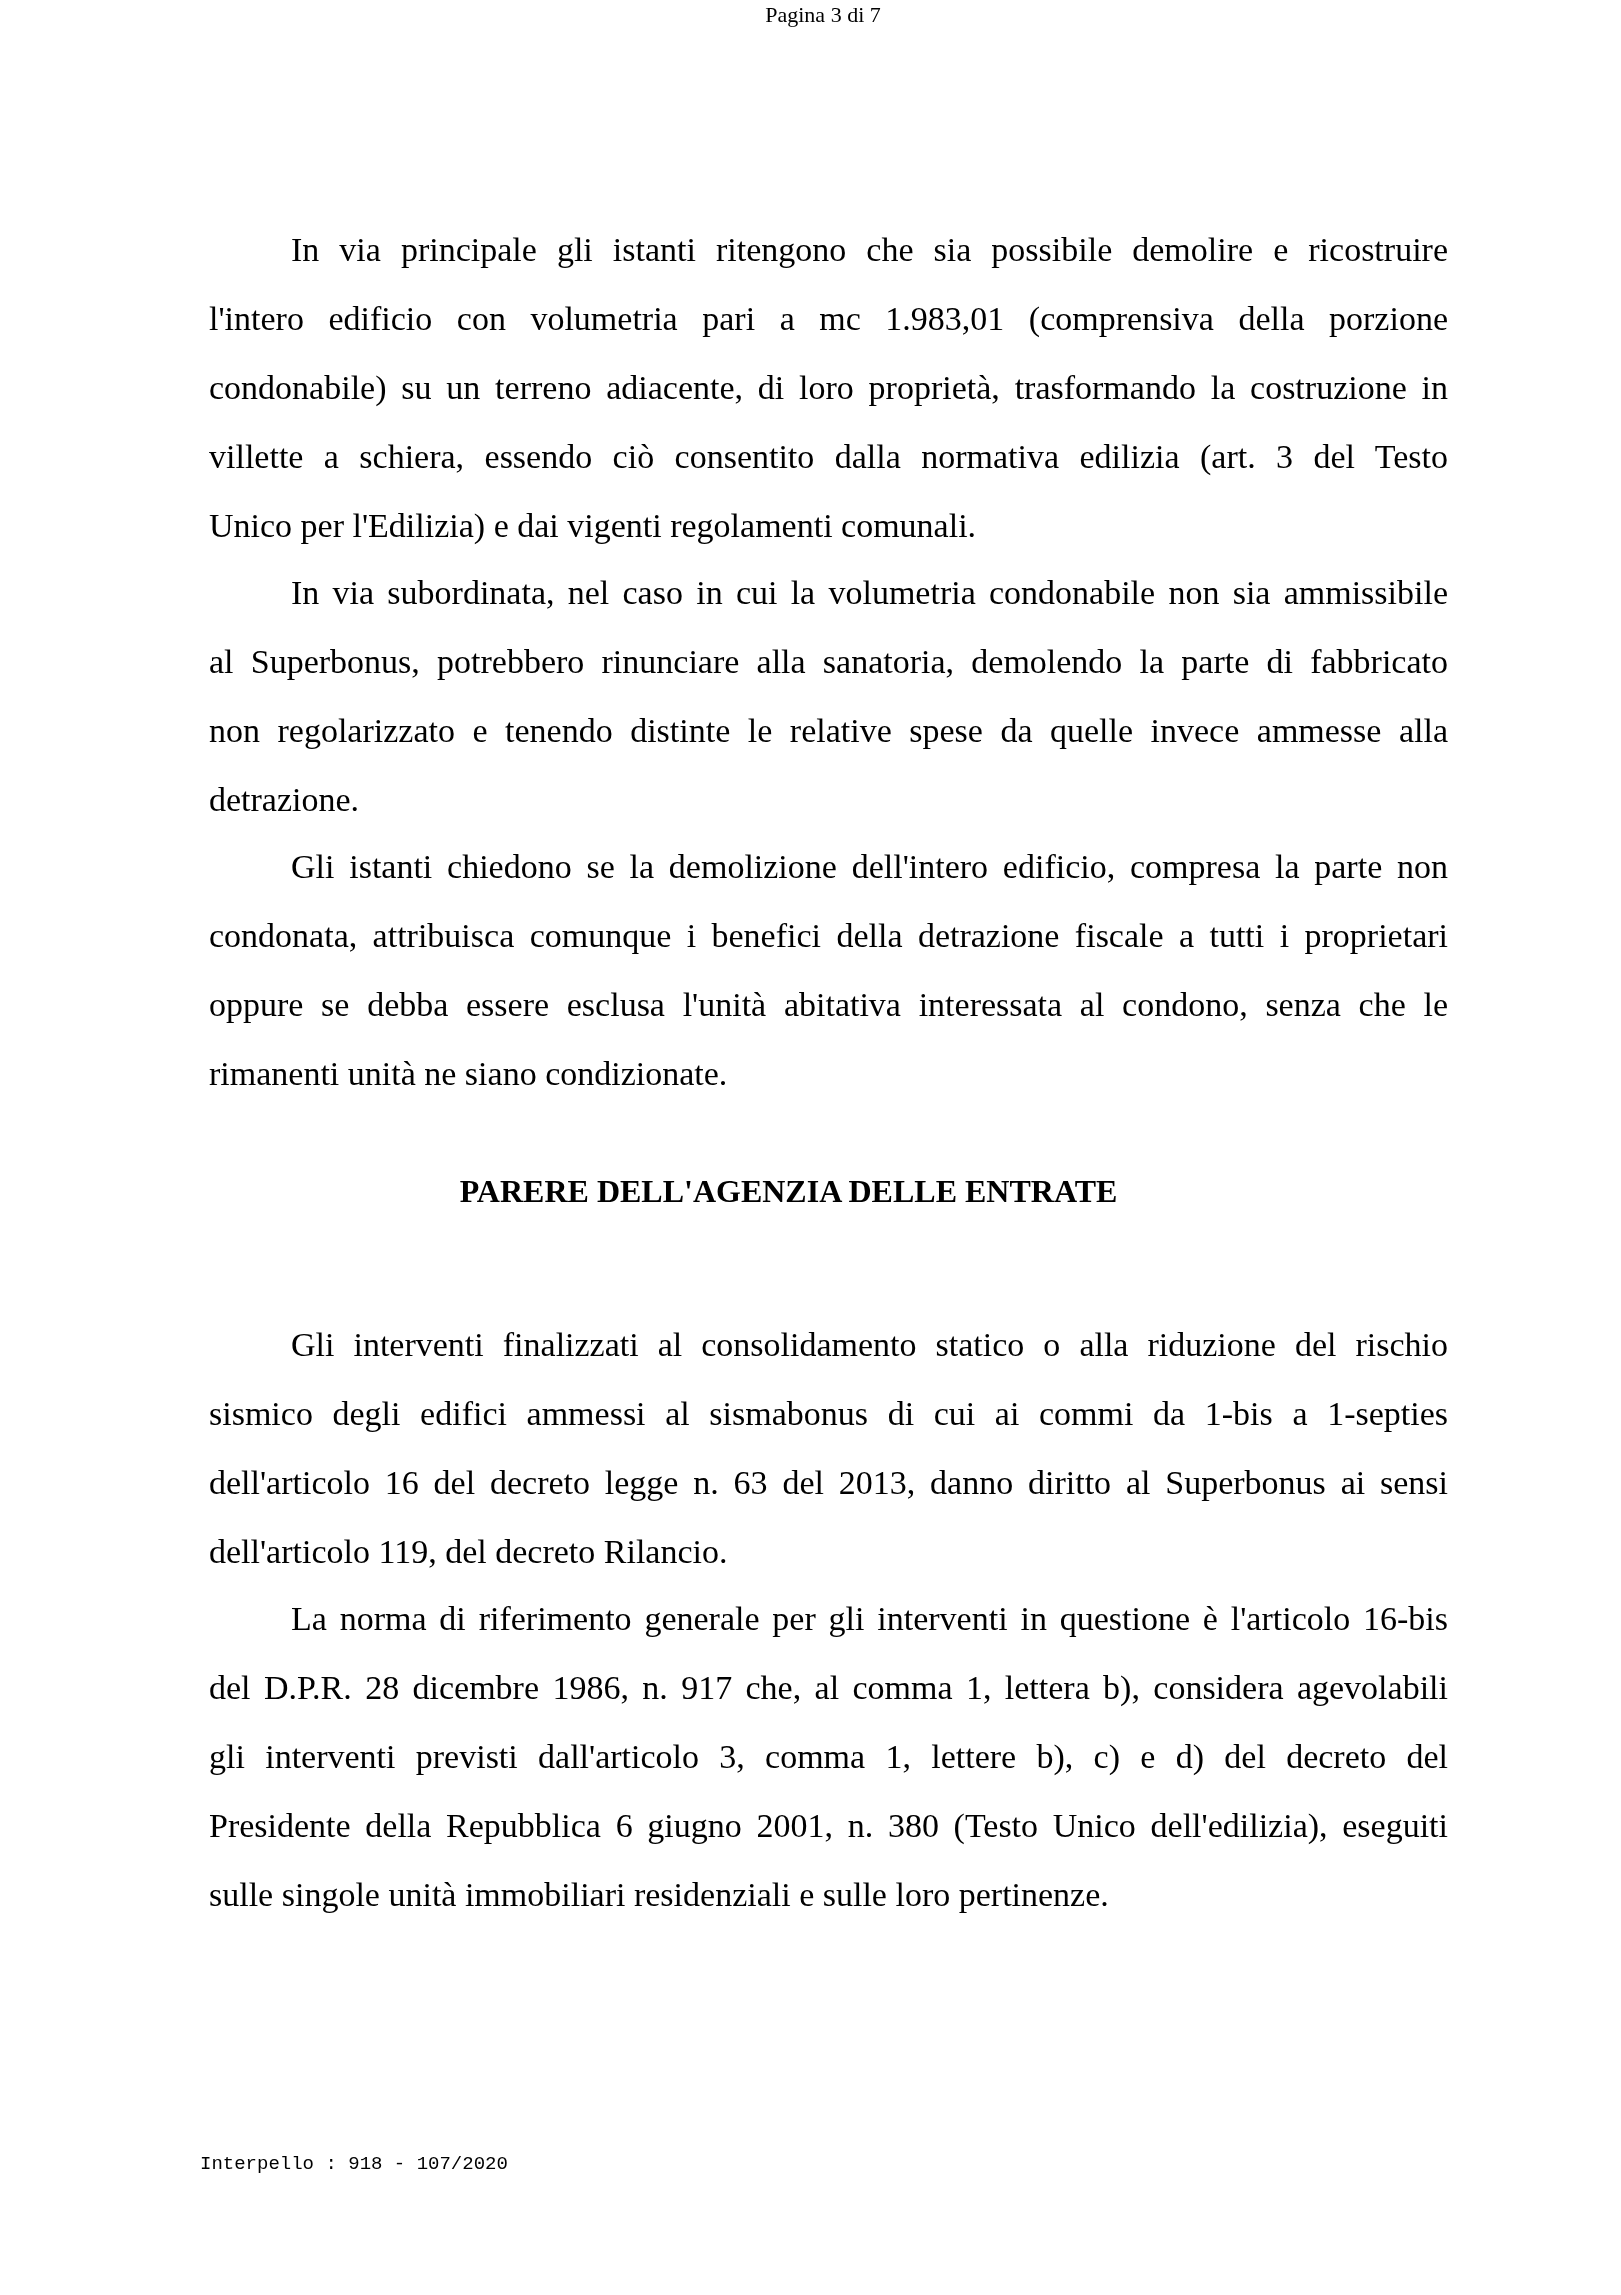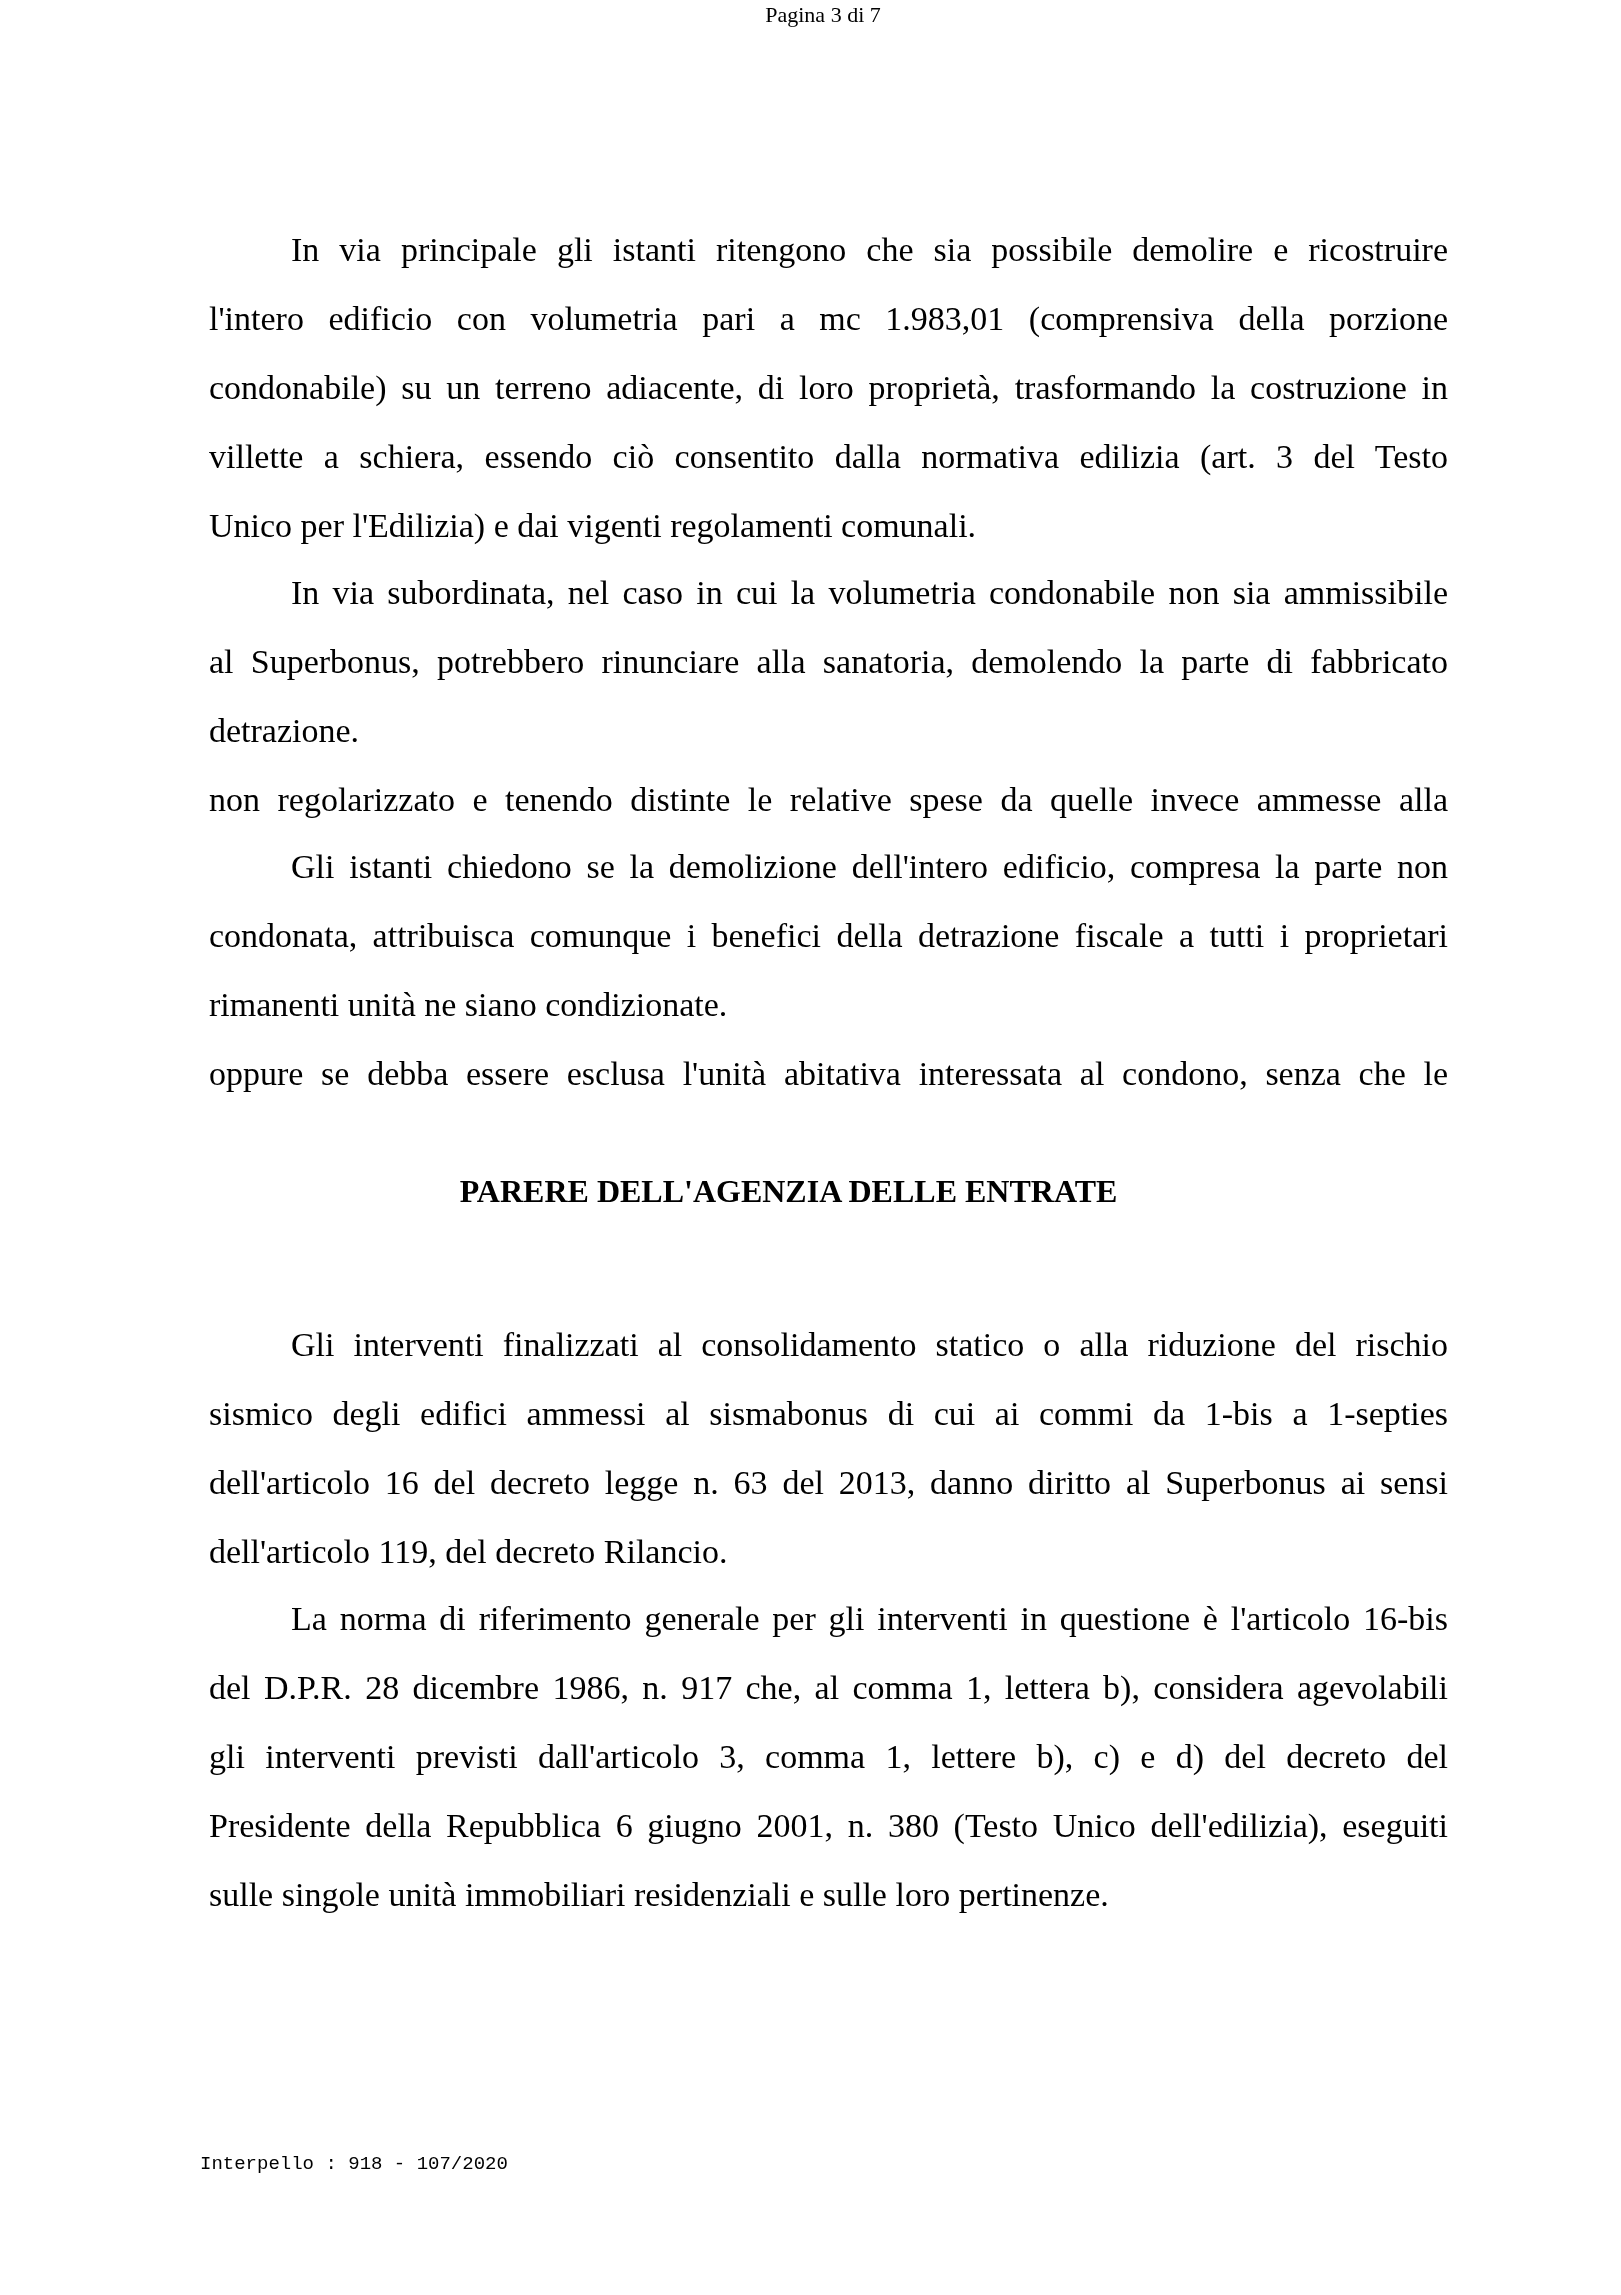--- a/index.html
+++ b/index.html
@@ -25,29 +25,29 @@
   <span class="ln first">In via principale gli istanti ritengono che sia possibile demolire e ricostruire</span>
   <span class="ln">l'intero edificio con volumetria pari a mc 1.983,01 (comprensiva della porzione</span>
   <span class="ln">condonabile) su un terreno adiacente, di loro proprietà, trasformando la costruzione in</span>
   <span class="ln">villette a schiera, essendo ciò consentito dalla normativa edilizia (art. 3 del Testo</span>
   <span class="ln last">Unico per l'Edilizia) e dai vigenti regolamenti comunali.</span>
 </div>
 
 <div class="para" style="top:544px; text-indent:0;">
   <span class="ln first">In via subordinata, nel caso in cui la volumetria condonabile non sia ammissibile</span>
   <span class="ln">al Superbonus, potrebbero rinunciare alla sanatoria, demolendo la parte di fabbricato</span>
+  <span class="ln">non regolarizzato e tenendo distinte le relative spese da quelle invece ammesse alla</span>
   <span class="ln last">detrazione.</span>
-  <span class="ln">non regolarizzato e tenendo distinte le relative spese da quelle invece ammesse alla</span>
 </div>
 
 <div class="para" style="top:818px; text-indent:0;">
   <span class="ln first">Gli istanti chiedono se la demolizione dell'intero edificio, compresa la parte non</span>
   <span class="ln">condonata, attribuisca comunque i benefici della detrazione fiscale a tutti i proprietari</span>
+  <span class="ln">oppure se debba essere esclusa l'unità abitativa interessata al condono, senza che le</span>
   <span class="ln last">rimanenti unità ne siano condizionate.</span>
-  <span class="ln">oppure se debba essere esclusa l'unità abitativa interessata al condono, senza che le</span>
 </div>
 
 <div class="heading" style="top:1170px;">PARERE DELL'AGENZIA DELLE ENTRATE</div>
 
 <div class="para" style="top:1296px; text-indent:0;">
   <span class="ln first">Gli interventi finalizzati al consolidamento statico o alla riduzione del rischio</span>
   <span class="ln">sismico degli edifici ammessi al sismabonus di cui ai commi da 1-bis a 1-septies</span>
   <span class="ln">dell'articolo 16 del decreto legge n. 63 del 2013, danno diritto al Superbonus ai sensi</span>
   <span class="ln last">dell'articolo 119, del decreto Rilancio.</span>
 </div>

